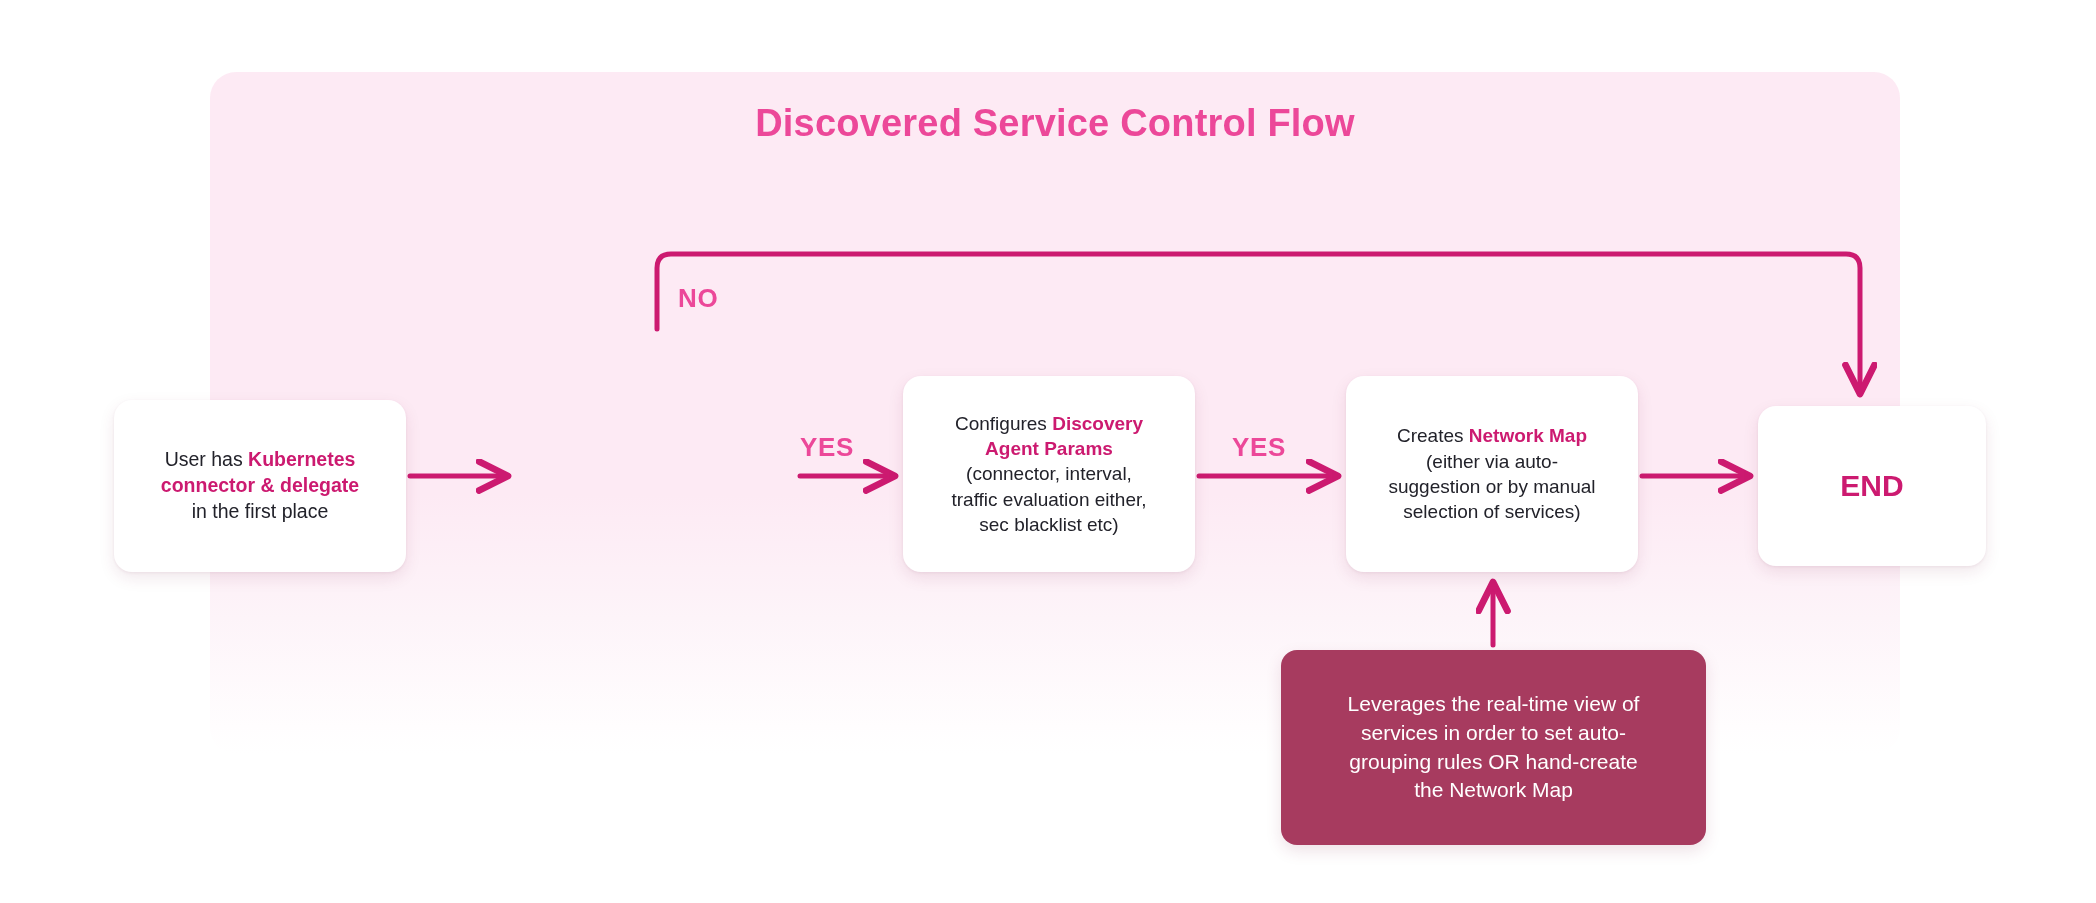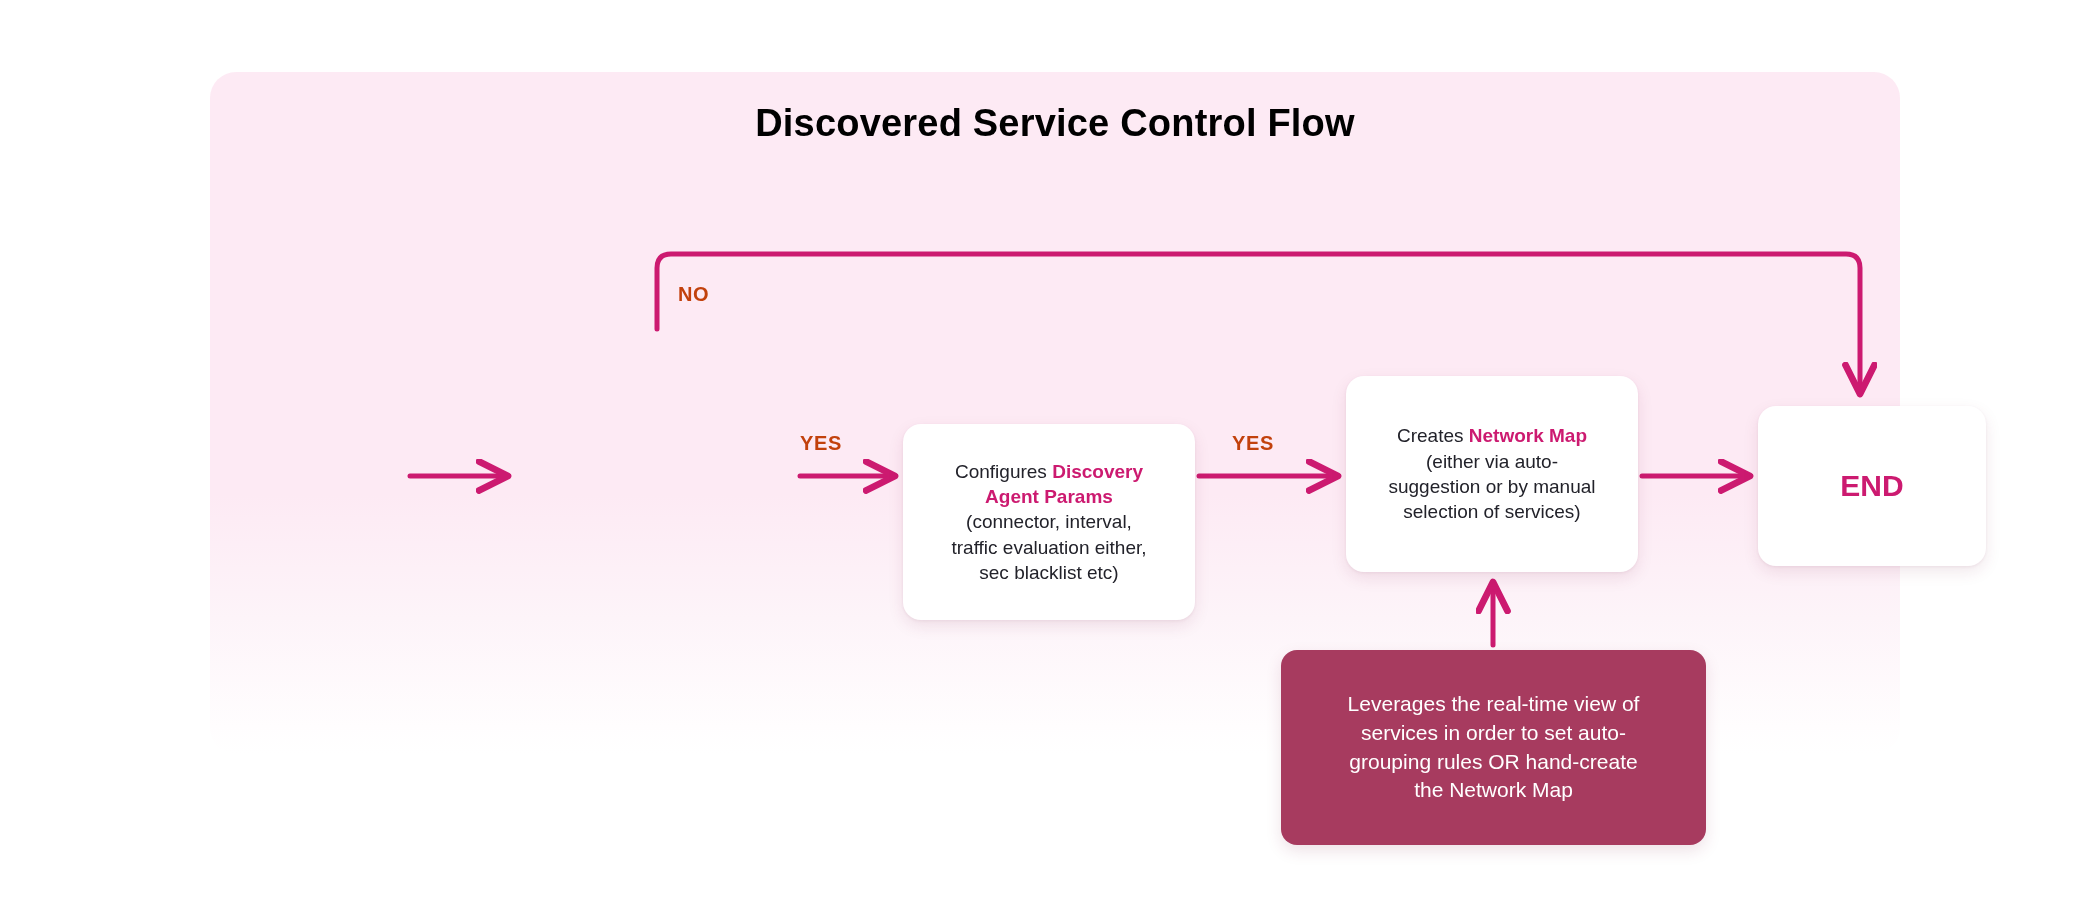--- a/index.html
+++ b/index.html
@@ -39,21 +39,21 @@
   
   #title {
     position: absolute;
     left: 0;
     top: 102px;
     width: 2096px;
     text-align: center;
     font-size: 38px;
     font-weight: bold;
     letter-spacing: 0.2px;
-    color: #000000;
+    color: #ec4899;
   }
   
   #title { left: 210px; width: 1690px; }
 
   
   #wires {
     position: absolute;
     left: 0; top: 0;
     width: 2096px; height: 903px;
     pointer-events: none;
@@ -82,21 +82,20 @@
   #node-start {
     left: 114px;  top: 400px;
     width: 292px; height: 172px;
   }
 
   
   #node-config {
     left: 903px;  top: 376px;
     width: 292px; height: 196px;
     font-size: 19px;
-    margin-top: 48px;
   }
 
   
   #node-netmap {
     left: 1346px; top: 376px;
     width: 292px; height: 196px;
     font-size: 19px;
   }
 
   
@@ -146,23 +145,23 @@
     font-size: 21px;
     line-height: 1.36;
     box-shadow: 0 6px 16px rgba(120, 30, 70, 0.13);
     box-sizing: border-box;
     padding: 0 16px;
   }
 
   
   .edge-label {
     position: absolute;
-    font-size: 20px;
+    font-size: 26px;
     font-weight: bold;
-    color: #c2410c;
+    color: #ec4899;
     letter-spacing: 0.6px;
   }
   #lbl-no   { left: 678px;  top: 283px; }
   #lbl-yes1 { left: 800px;  top: 432px; }
   #lbl-yes2 { left: 1232px; top: 432px; }
 </style>
 </head>
 <body>
 
 <div id="stage">
@@ -187,20 +186,27 @@
       <path d="M1199,476 L1336,476" marker-end="url(#arw)"></path>
 
       <path d="M1642,476 L1748,476" marker-end="url(#arw)"></path>
 
       <path d="M657,329 L657,268 Q657,254 671,254 L1846,254 Q1860,254 1860,268 L1860,392" marker-end="url(#arw)"></path>
 
       <path d="M1493,645 L1493,584" marker-end="url(#arw)"></path>
     </g>
   </svg>
 
+  <div class="node" id="node-start">
+    <div class="txt">
+      <span>User has </span><span class="hl">Kubernetes</span><br>
+      <span class="hl">connector &amp; delegate</span><br>
+      <span>in the first place</span>
+    </div>
+  </div>
 
 
   <div class="node" id="node-config">
     <div class="txt">
       <span>Configures </span><span class="hl">Discovery</span><br>
       <span class="hl">Agent Params</span><br>
       <span>(connector, interval,</span><br>
       <span>traffic evaluation either,</span><br>
       <span>sec blacklist etc)</span>
     </div>

